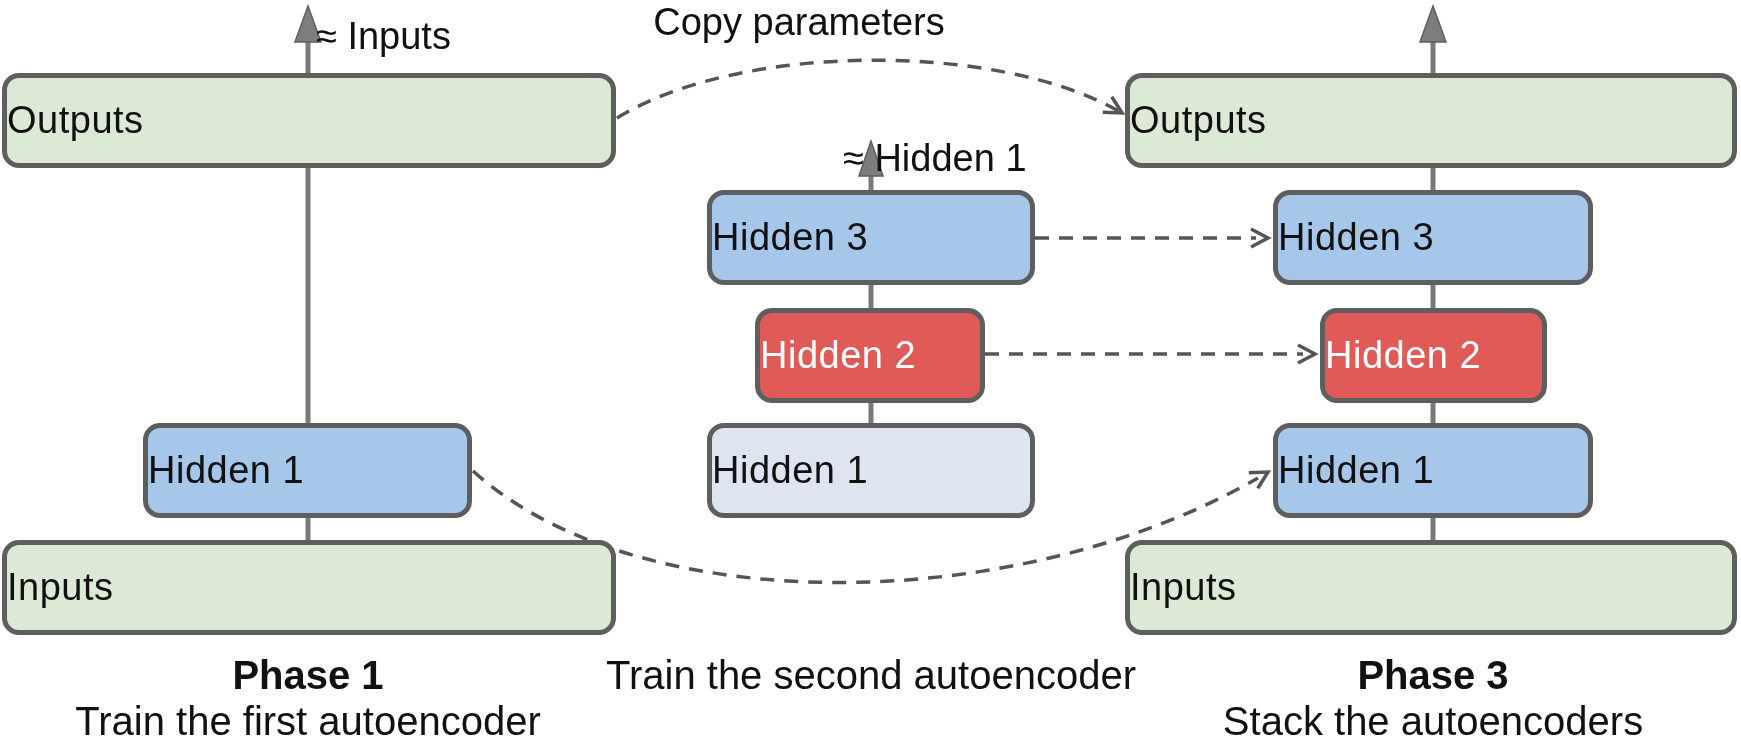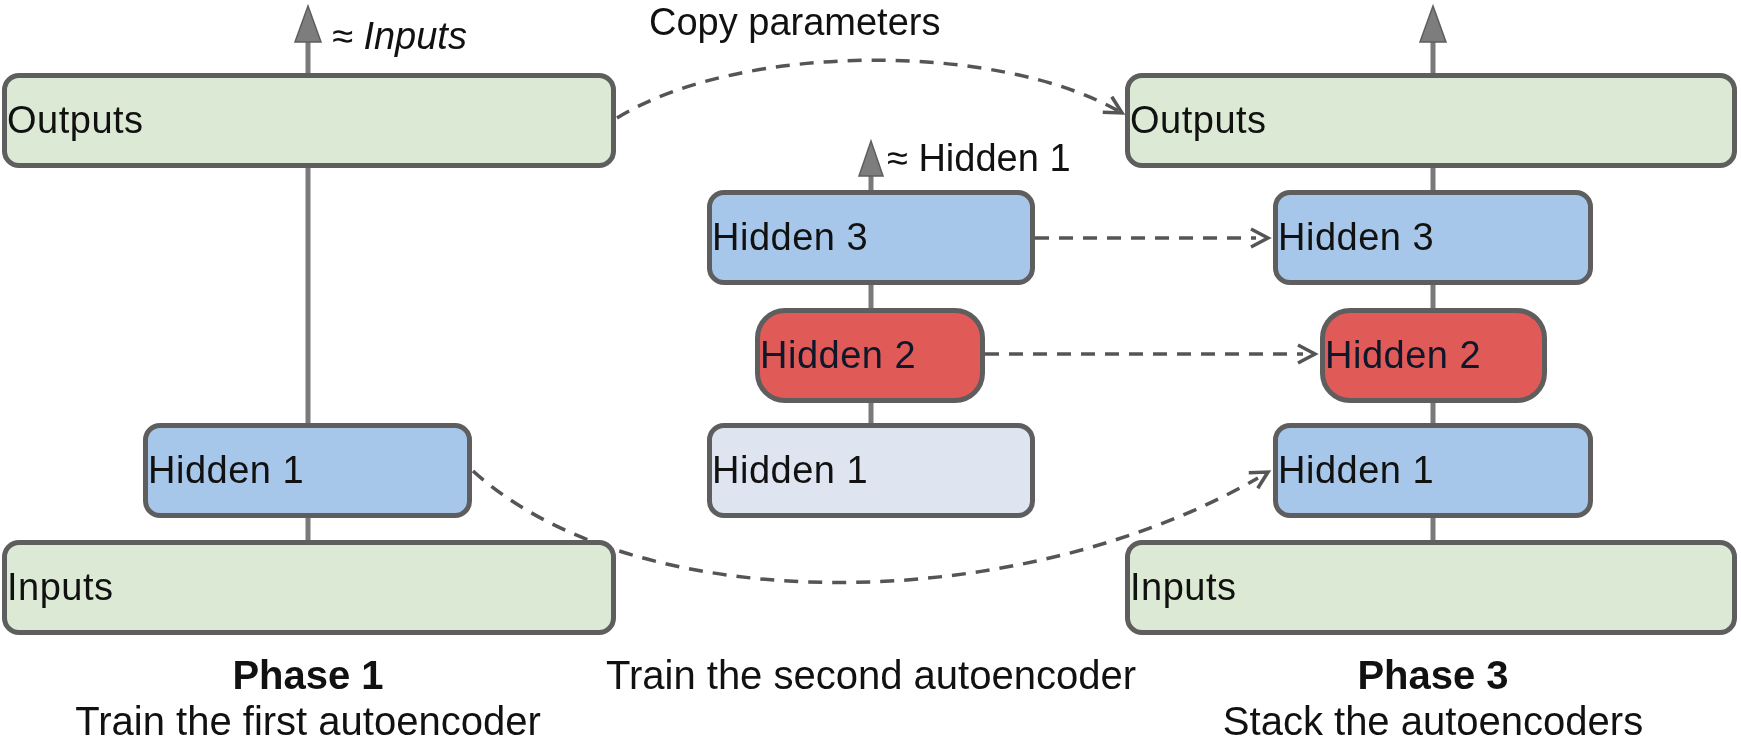--- a/index.html
+++ b/index.html
@@ -16,21 +16,21 @@
   .box{
     position:absolute;
     box-sizing:border-box;
     border:5px solid #5e5e5e;
     border-radius:17px;
     display:flex;align-items:center;justify-content:flex-start;
     z-index:2;
     font-size:38px;
     letter-spacing:0.5px;
   }
-  .box.on-red{color:#0f172a;border-radius:30px;}
+  .box.on-red{color:#ffffff;}
   .float-label{
     position:absolute;
     z-index:3;
     font-size:38px;
     line-height:44px;
     white-space:nowrap;
   }
   .caption{
     position:absolute;
     width:640px;
@@ -113,23 +113,23 @@
   <div class="box on-red" style="left: 1320px; top: 308px; width: 227px; height: 95px; background-color: rgb(224, 90, 88);">
     <span>Hidden 2</span>
   </div>
   <div class="box" style="left: 1273px; top: 423px; width: 320px; height: 95px; background-color: rgb(166, 198, 234);">
     <span>Hidden 1</span>
   </div>
   <div class="box" style="left: 1125px; top: 540px; width: 612px; height: 95px; background-color: rgb(220, 234, 213);">
     <span>Inputs</span>
   </div>
 
-  <div class="float-label" style="left:649px;top:0px;width:300px;text-align:left;">Copy parameters</div>
-  <div class="float-label" style="left:332px;top:14px;font-style:italic;">≈ Inputs</div>
-  <div class="float-label" style="left:887px;top:136px;">≈ Hidden 1</div>
+  <div class="float-label" style="left:649px;top:0px;width:300px;text-align:center;">Copy parameters</div>
+  <div class="float-label" style="left:316px;top:14px;">≈ Inputs</div>
+  <div class="float-label" style="left:843px;top:136px;">≈ Hidden 1</div>
 
   <div class="caption" style="left:-12px;top:652px;">
     <div class="caption-title">Phase 1</div>
     <div class="caption-subtitle">Train the first autoencoder</div>
   </div>
   <div class="caption" style="left:551px;top:652px;">
     <div class="caption-subtitle">Train the second autoencoder</div>
   </div>
   <div class="caption" style="left:1113px;top:652px;">
     <div class="caption-title">Phase 3</div>

